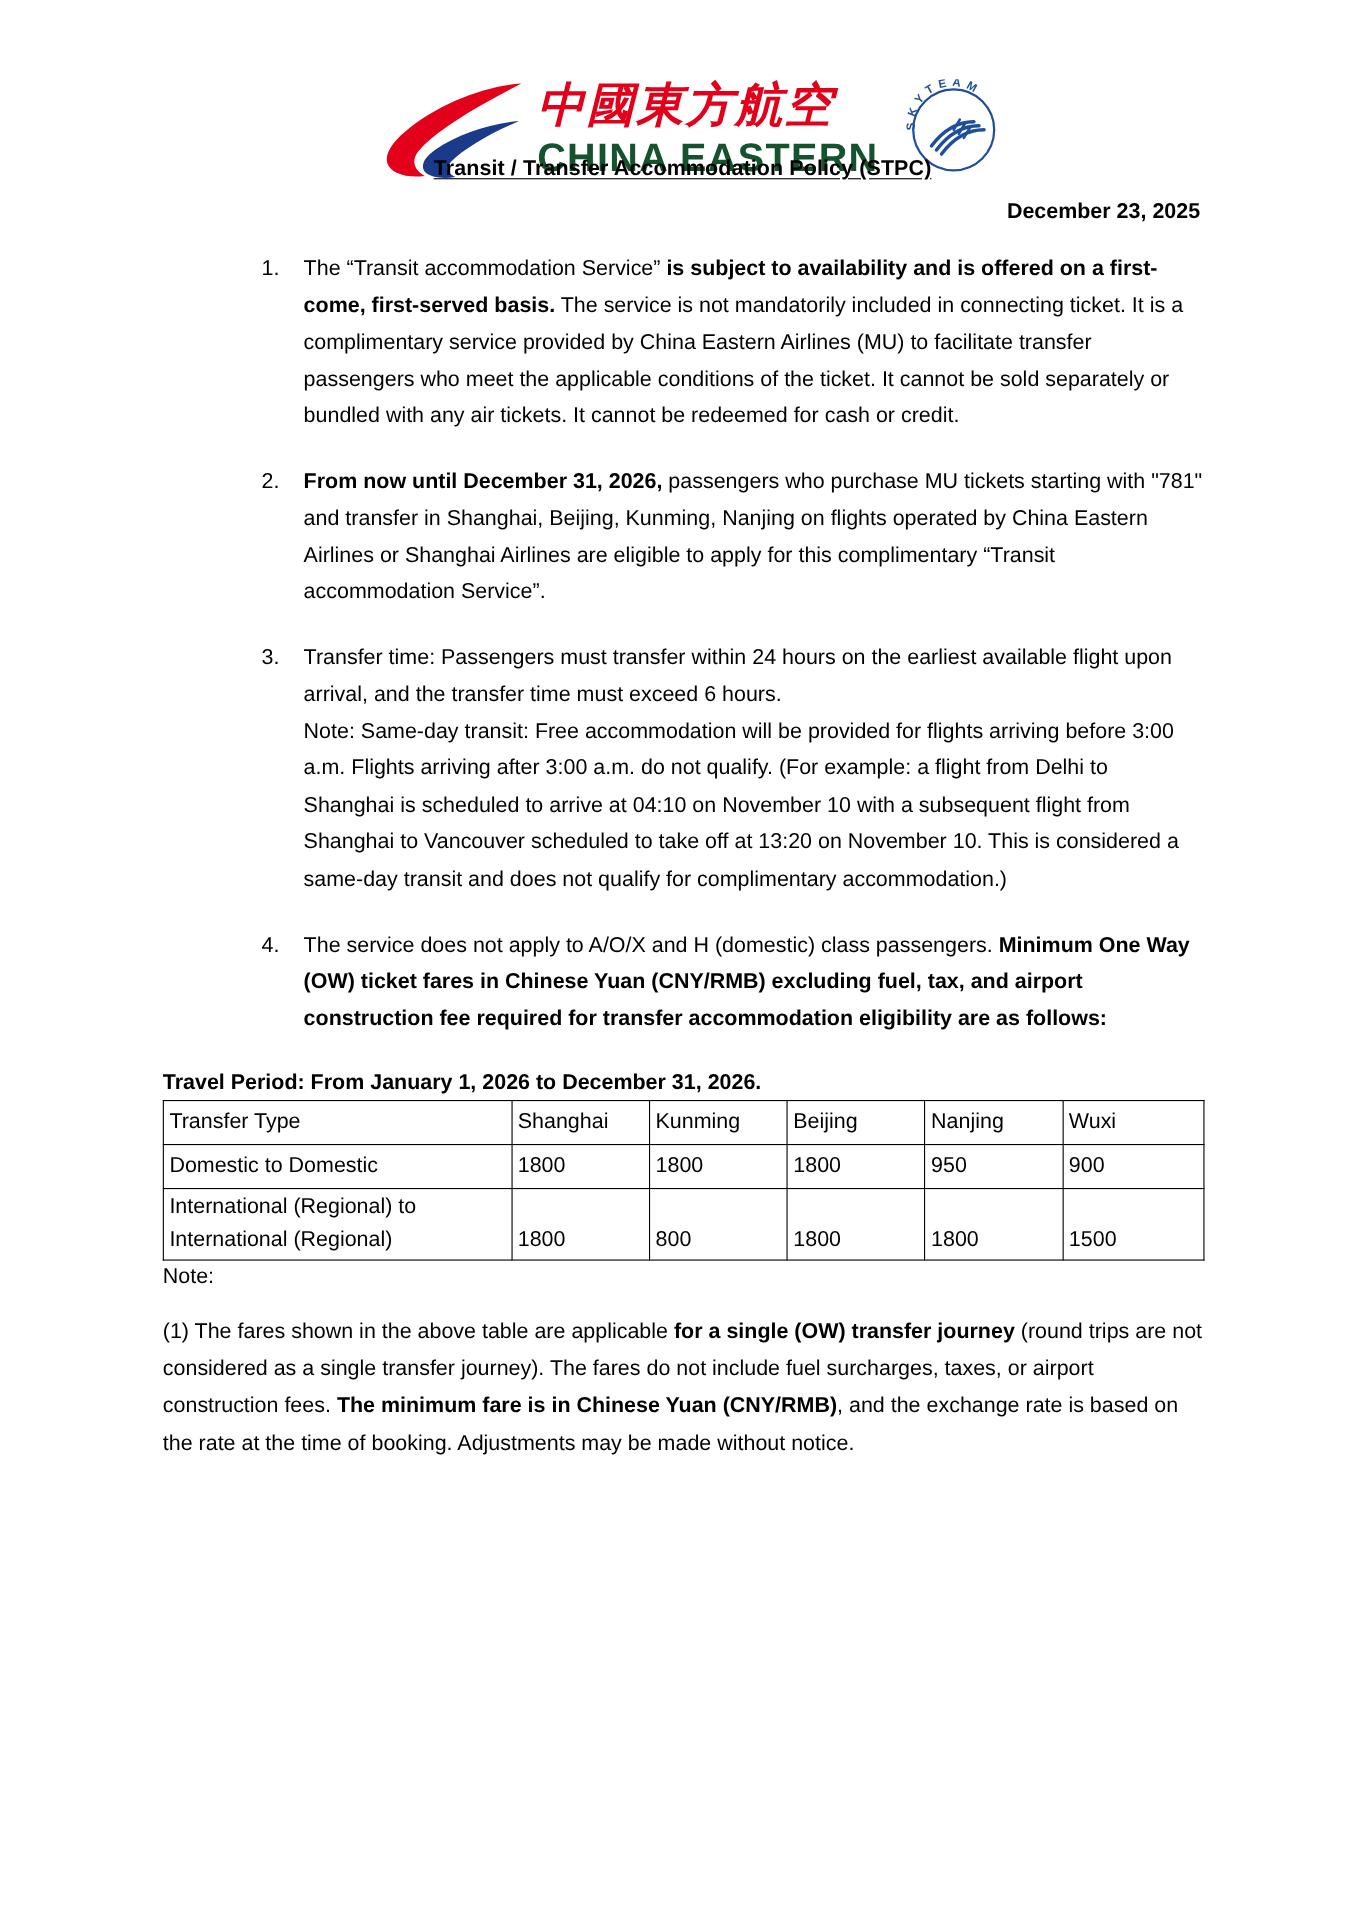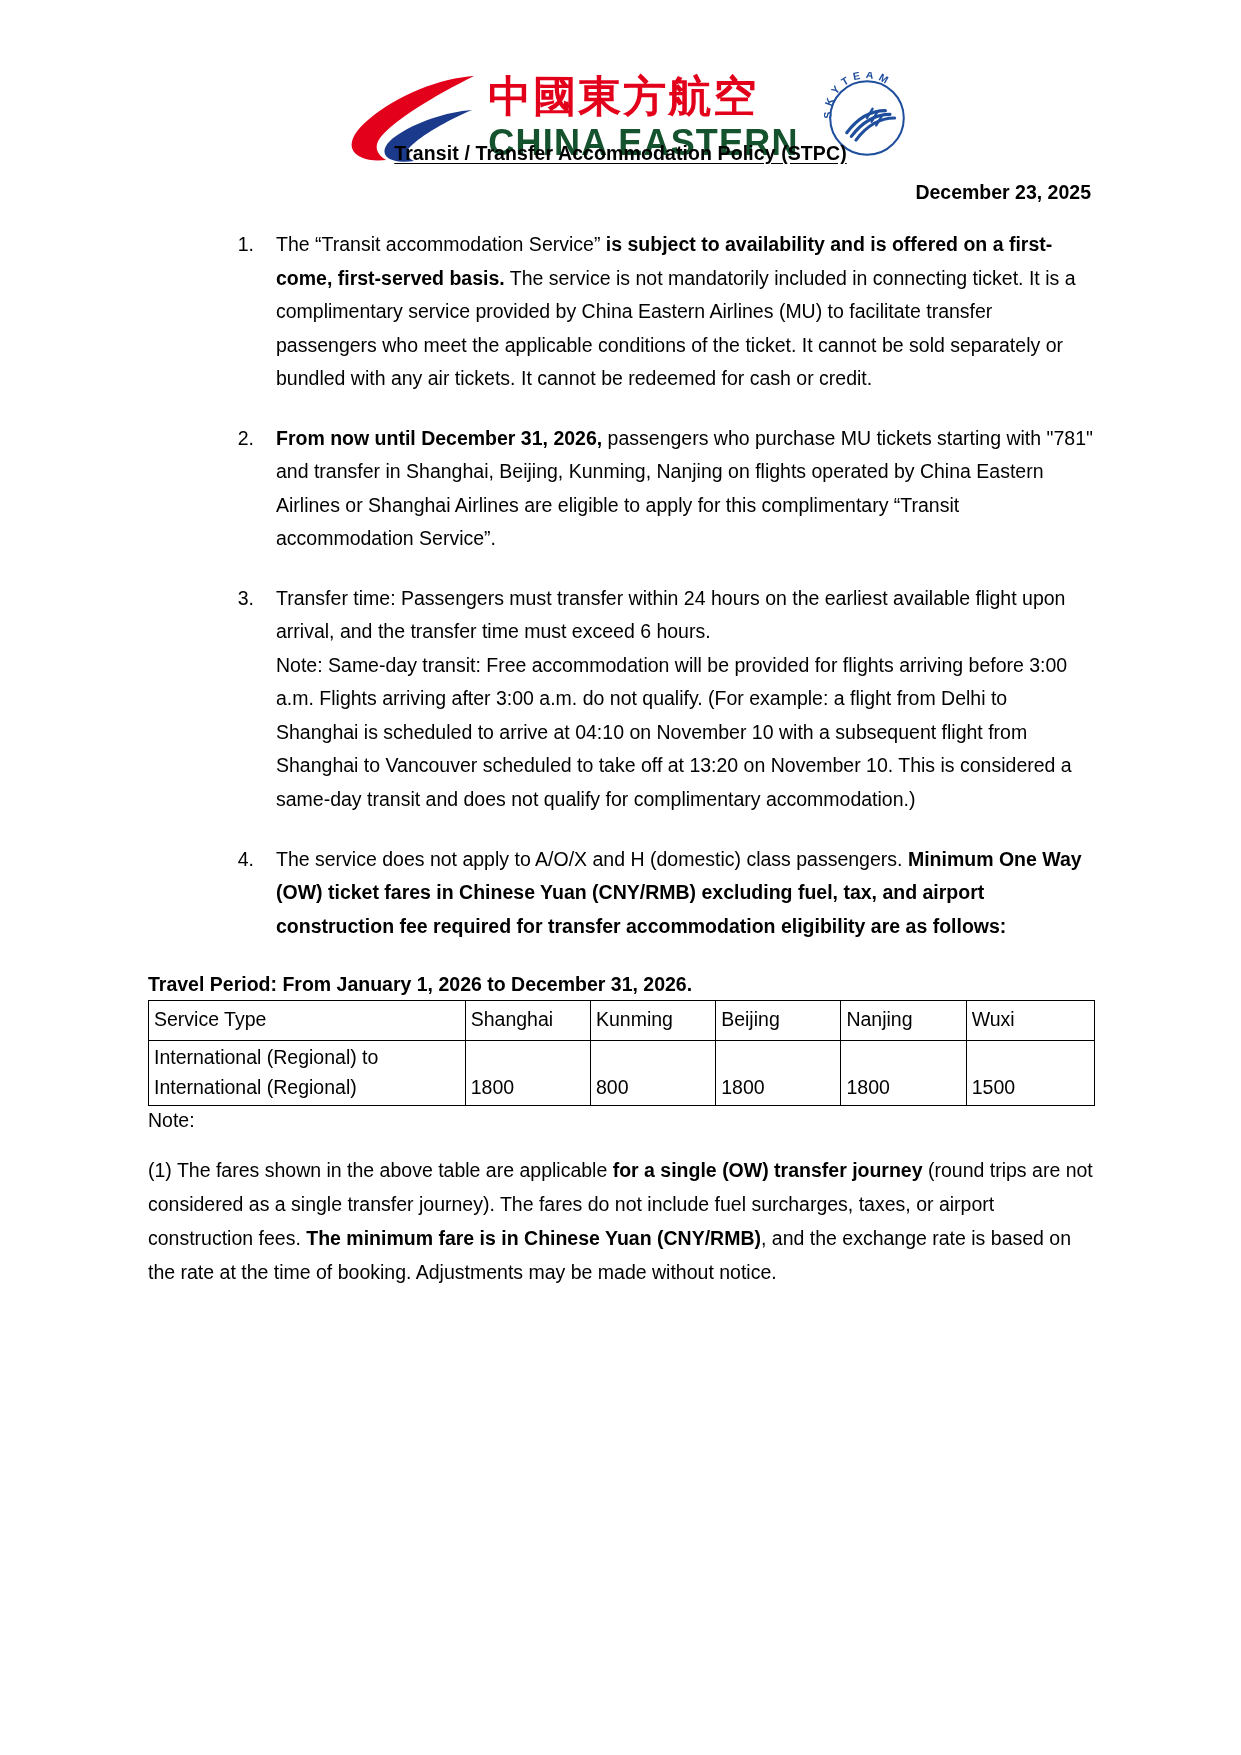--- a/index.html
+++ b/index.html
@@ -51,20 +51,21 @@
     line-height: 1;
   }
   .cn-name {
     font-family: "DejaVu Sans", sans-serif;
     font-size: 43px;
     font-weight: 700;
     color: #E2001A;
     letter-spacing: 2px;
     white-space: nowrap;
     line-height: 1.08;
+    font-style: italic;
   }
   .en-name {
     font-size: 36px;
     font-weight: 700;
     color: #14532d;
     letter-spacing: 1.2px;
     white-space: nowrap;
     line-height: 1.1;
     margin-top: 3px;
   }
@@ -234,27 +235,35 @@
         <div class="li-num">4.</div>
         <div class="li-body"><span>The service does not apply to A/O/X and H (domestic) class passengers. </span><b>Minimum One Way (OW) ticket fares in Chinese Yuan (CNY/RMB) excluding fuel, tax, and airport construction fee required for transfer accommodation eligibility are as follows:</b></div>
       </li>
     </ol>
 
   <div class="table-head">Travel Period: From January 1, 2026 to December 31, 2026.</div>
 
   <table class="fares">
     <tbody id="fare-table-body">
         <tr class="hdr">
-          <td class="c-type">Service Type</td>
+          <td class="c-type">Transfer Type</td>
           <td class="c-val">Shanghai</td>
           <td class="c-val">Kunming</td>
           <td class="c-val">Beijing</td>
           <td class="c-val">Nanjing</td>
           <td class="c-val-w">Wuxi</td>
         </tr>
+        <tr class="simple">
+          <td class="c-type cell-multi">Domestic to Domestic</td>
+          <td class="c-val">1800</td>
+          <td class="c-val">1800</td>
+          <td class="c-val">1800</td>
+          <td class="c-val">950</td>
+          <td class="c-val-w">900</td>
+        </tr>
         <tr>
           <td class="c-type cell-multi">International (Regional) to<br>International (Regional)</td>
           <td class="c-val">1800</td>
           <td class="c-val">800</td>
           <td class="c-val">1800</td>
           <td class="c-val">1800</td>
           <td class="c-val-w">1500</td>
         </tr>
       </tbody>
   </table>

